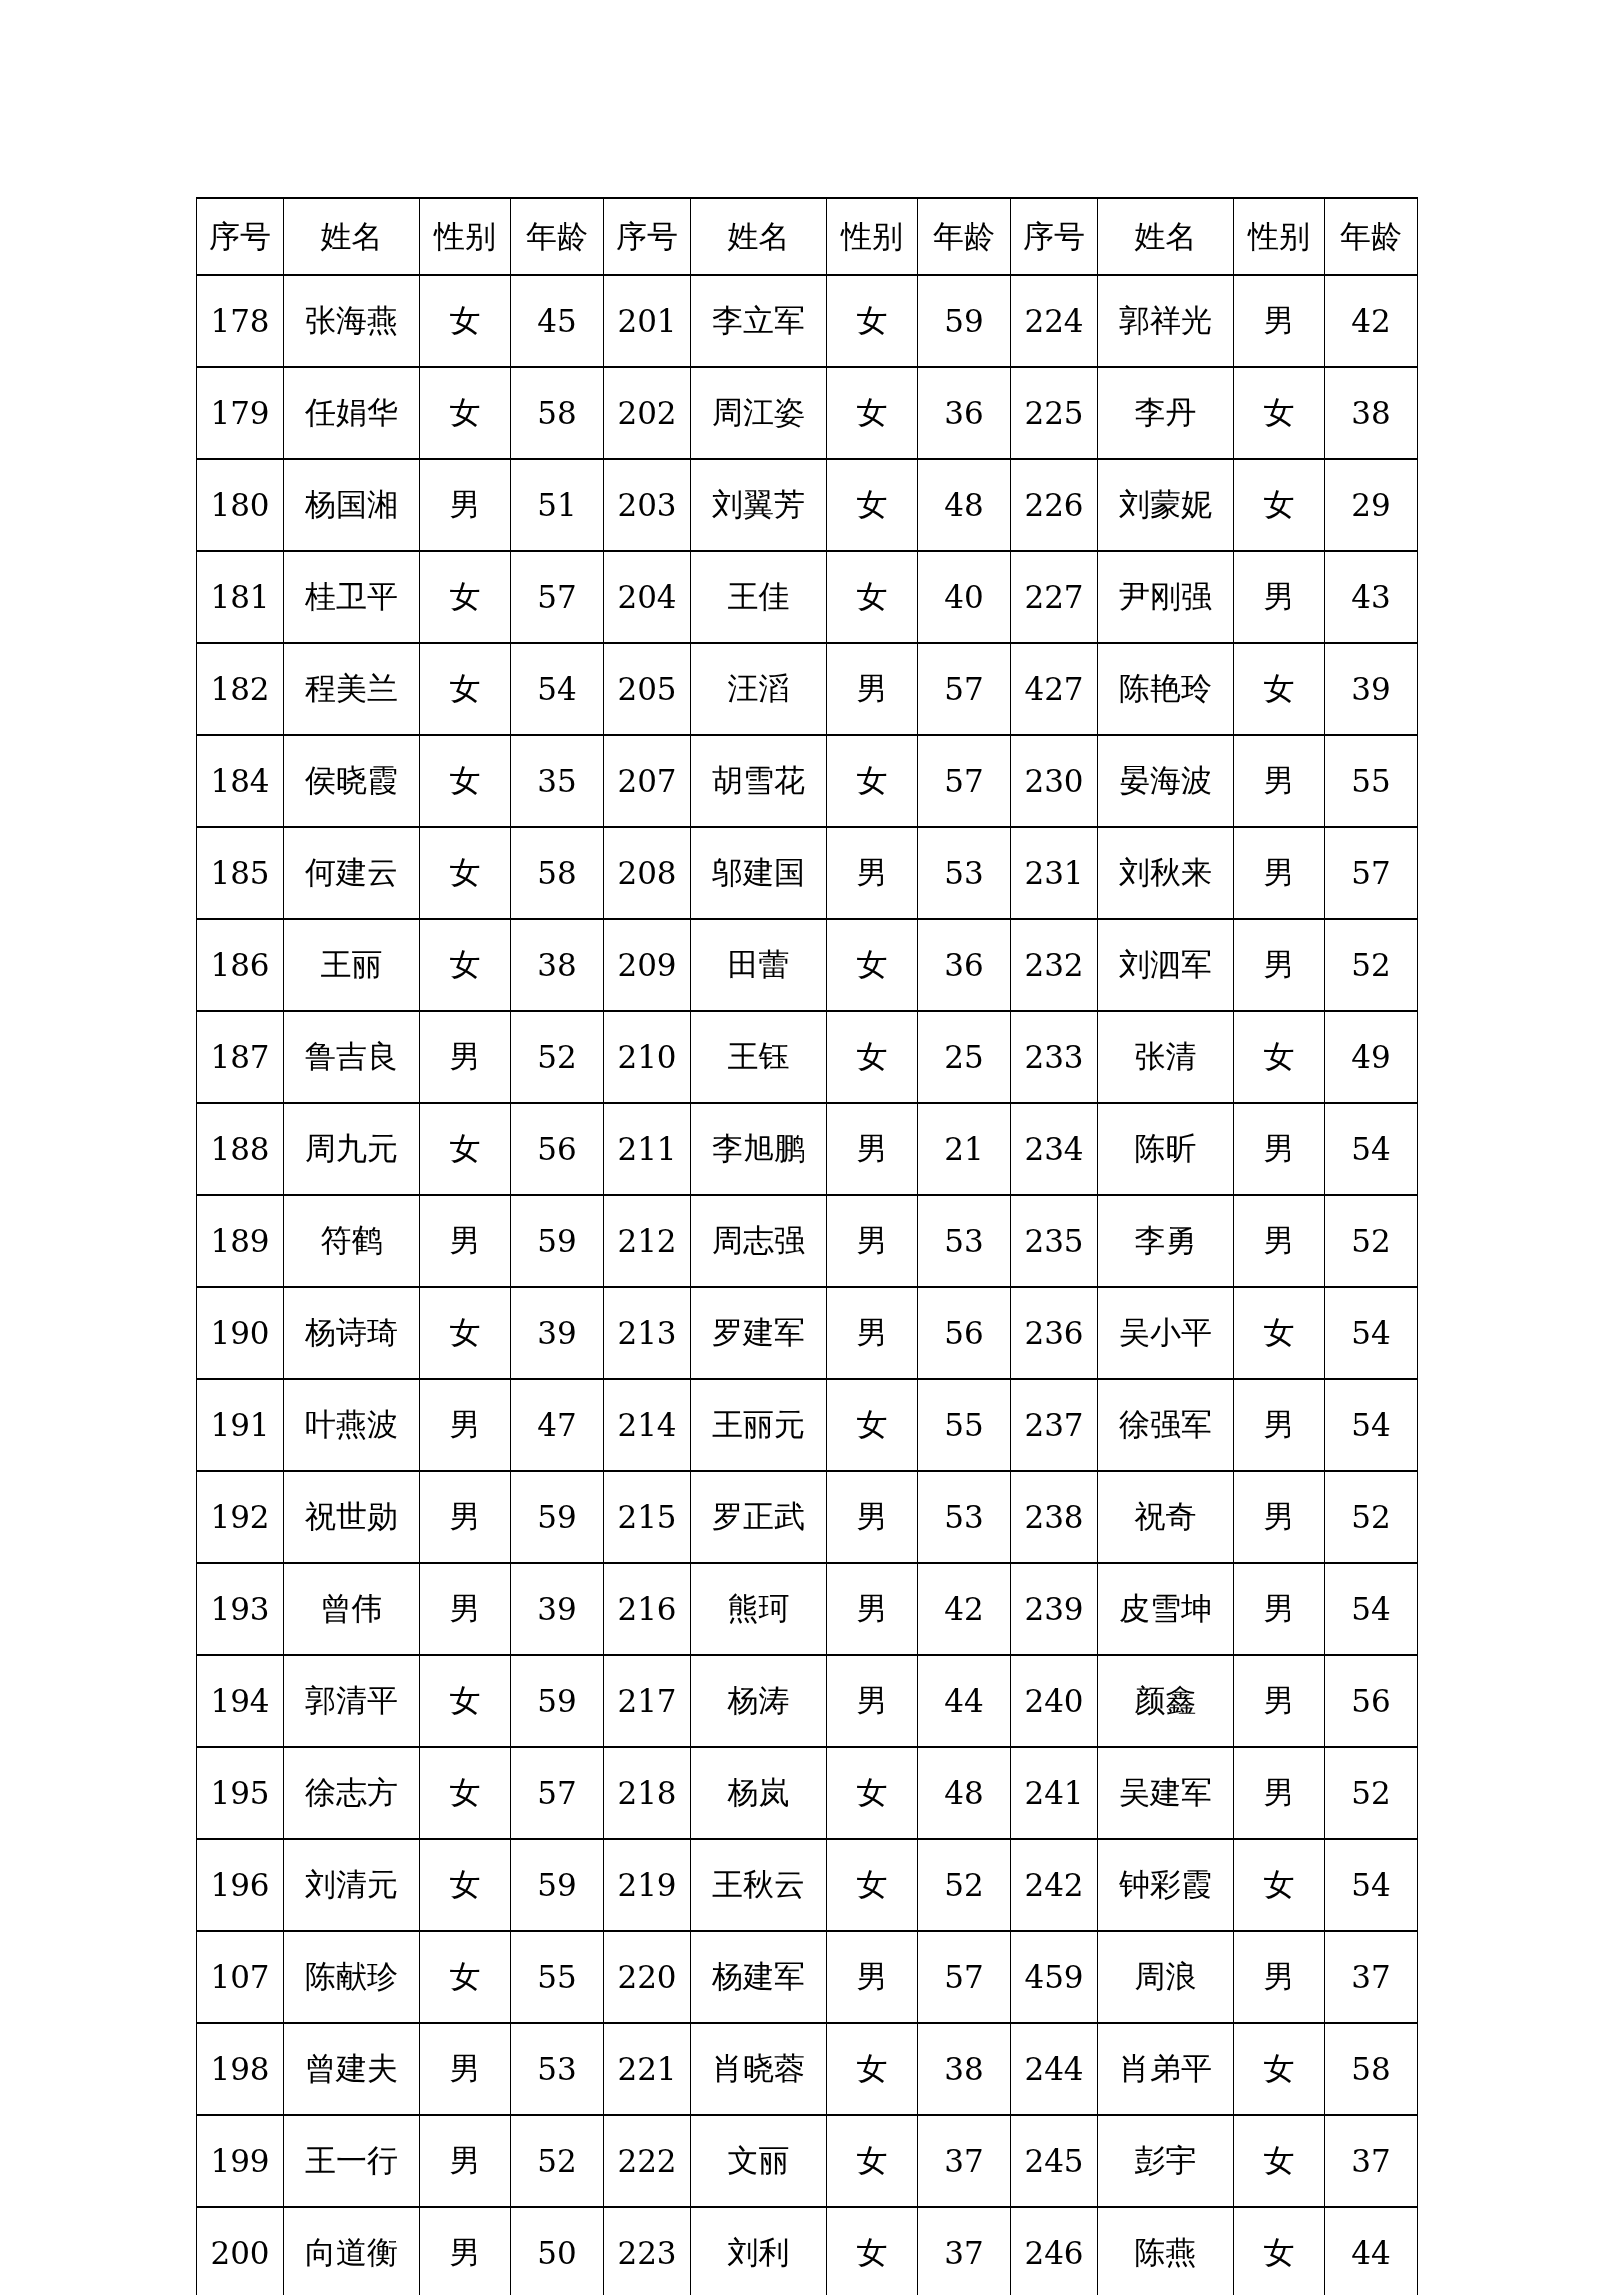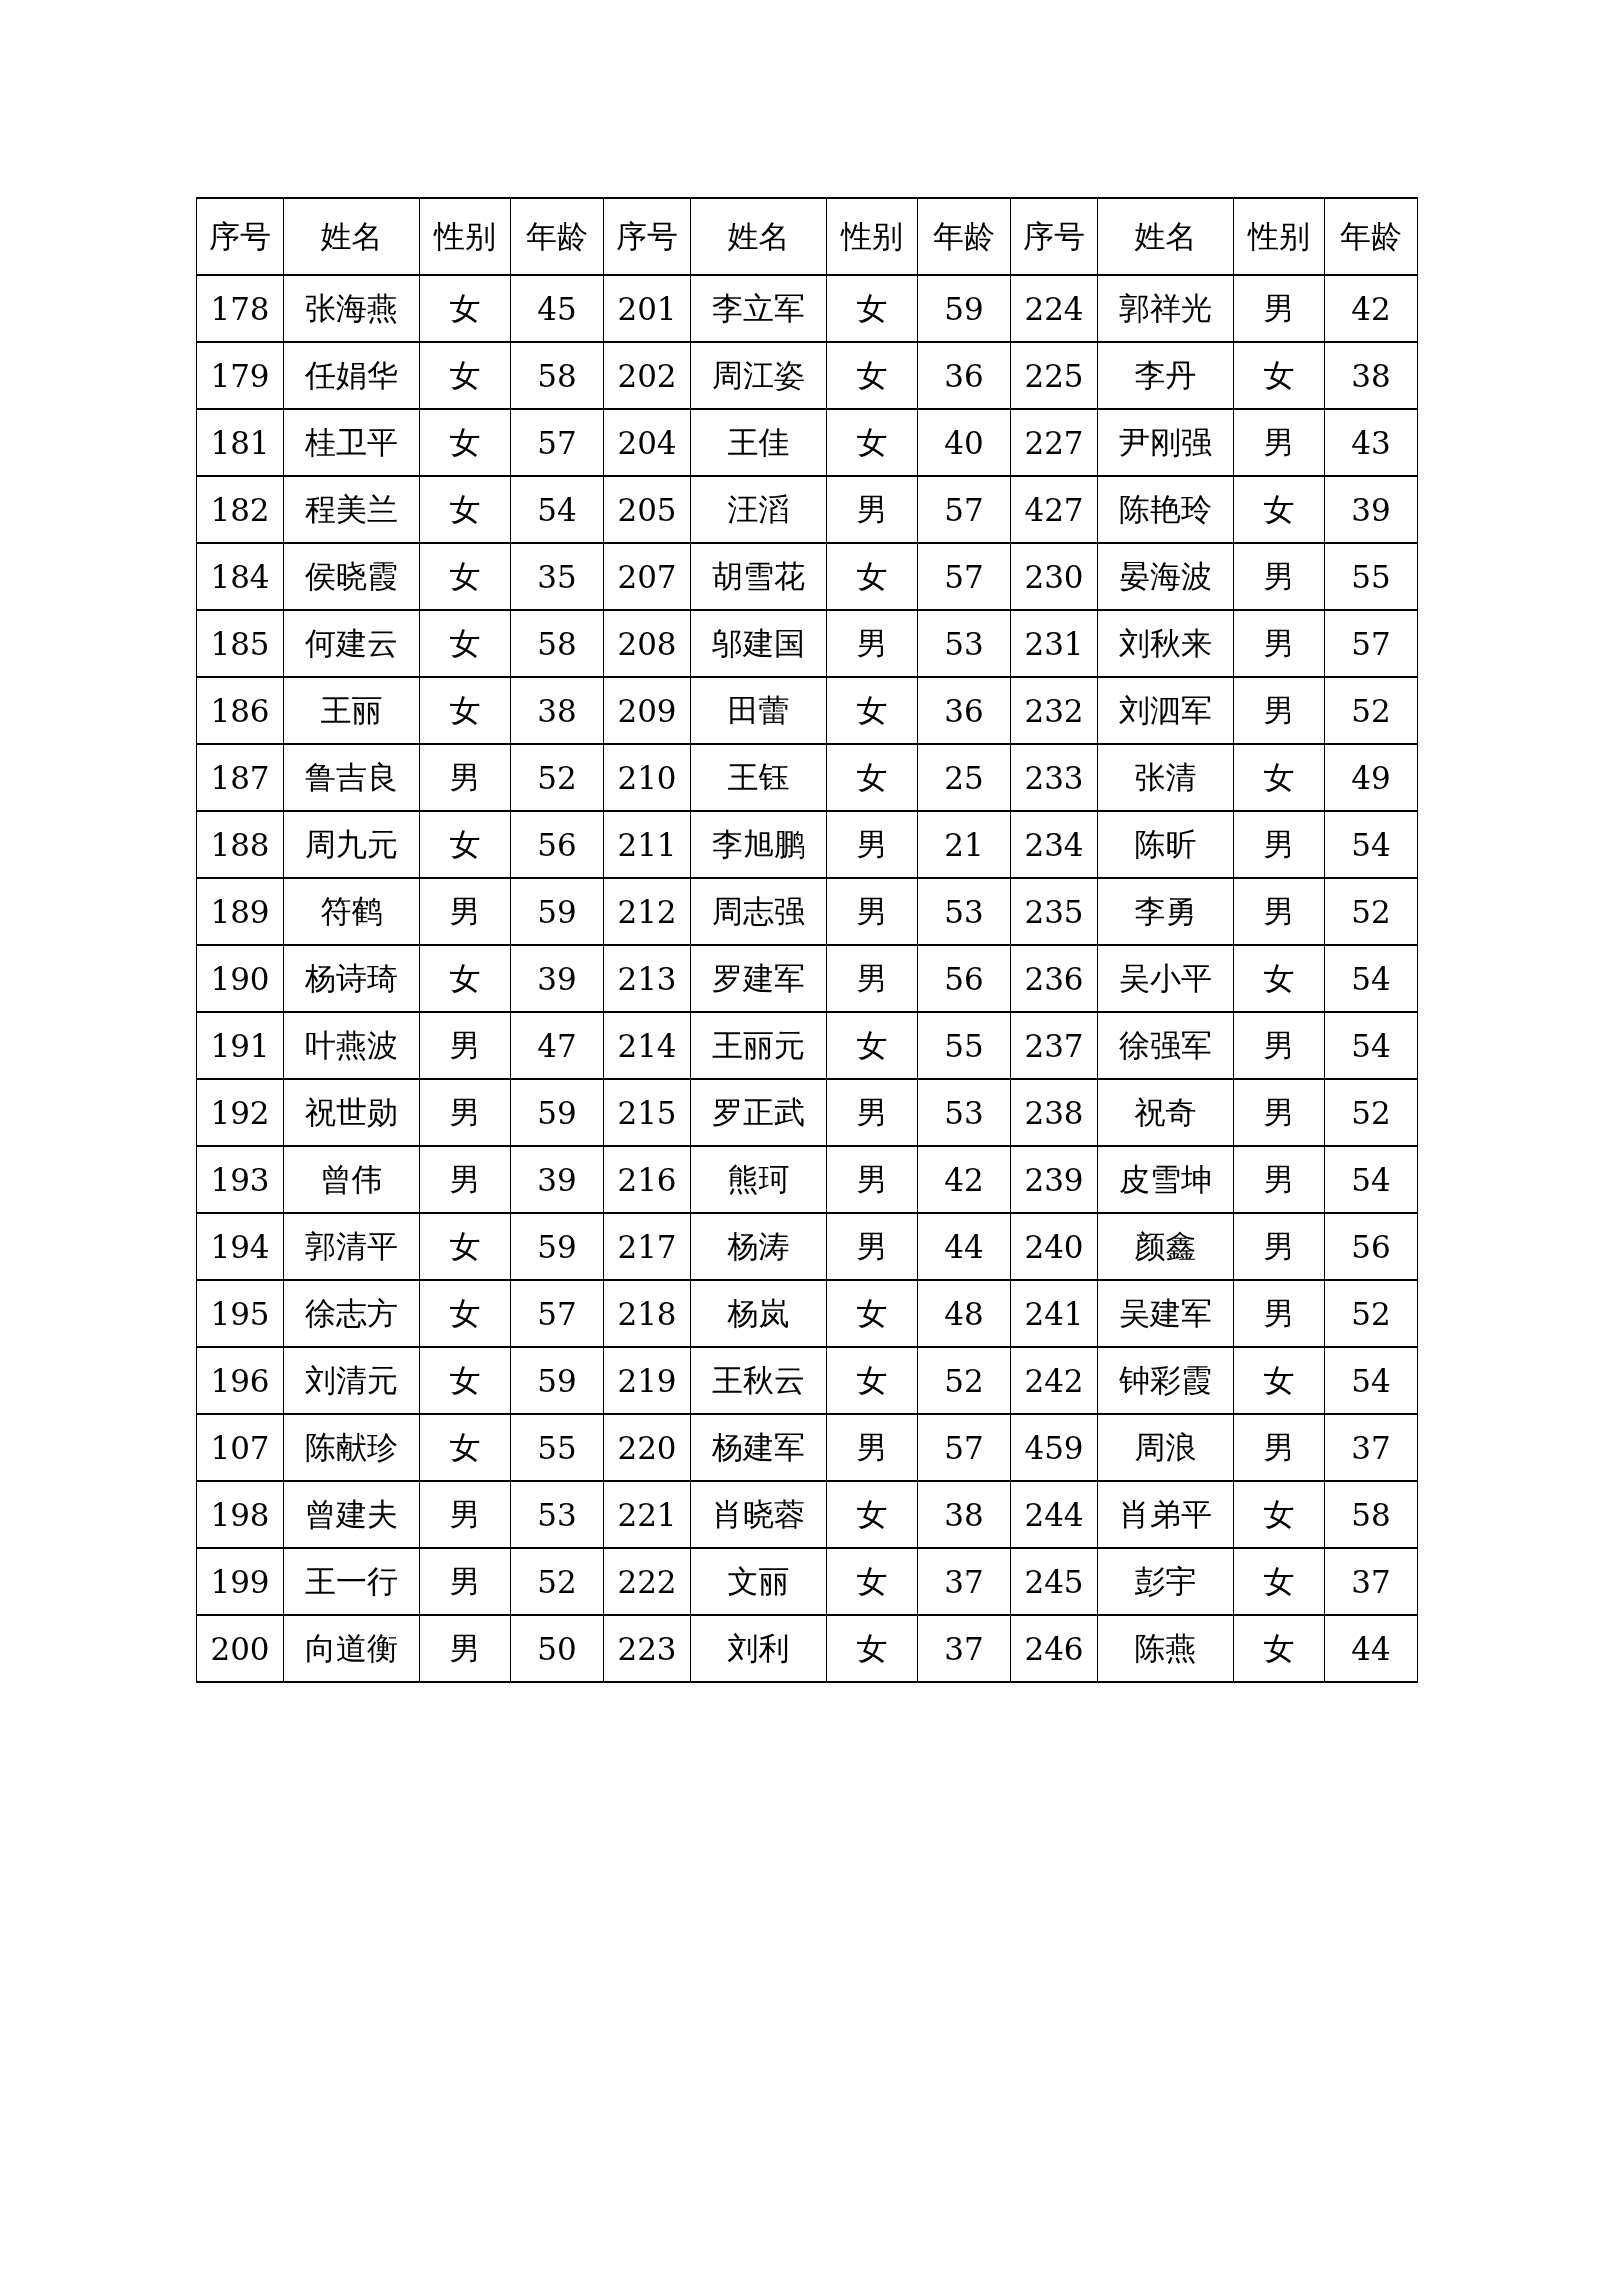--- a/index.html
+++ b/index.html
@@ -32,21 +32,21 @@
     border-top: 2px solid #000000;
     border-bottom: 2px solid #000000;
     text-align: center;
     vertical-align: middle;
     font-weight: normal;
     padding: 0;
     overflow: hidden;
     white-space: nowrap;
   }
   table.roster tr {
-    height: 67px;
+    height: 92px;
   }
   table.roster tr[data-name="header-row"] {
     height: 77px;
   }
   col.c-seq  { width: 87px; }
   col.c-name { width: 136px; }
   col.c-sex  { width: 91px; }
   col.c-age  { width: 93px; }
 </style>
 </head>
@@ -105,20 +105,34 @@
           <td data-name="table-cell">202</td>
           <td data-name="table-cell">周江姿</td>
           <td data-name="table-cell">女</td>
           <td data-name="table-cell">36</td>
           <td data-name="table-cell">225</td>
           <td data-name="table-cell">李丹</td>
           <td data-name="table-cell">女</td>
           <td data-name="table-cell">38</td>
         </tr>
         <tr data-name="table-row">
+          <td data-name="table-cell">180</td>
+          <td data-name="table-cell">杨国湘</td>
+          <td data-name="table-cell">男</td>
+          <td data-name="table-cell">51</td>
+          <td data-name="table-cell">203</td>
+          <td data-name="table-cell">刘翼芳</td>
+          <td data-name="table-cell">女</td>
+          <td data-name="table-cell">48</td>
+          <td data-name="table-cell">226</td>
+          <td data-name="table-cell">刘蒙妮</td>
+          <td data-name="table-cell">女</td>
+          <td data-name="table-cell">29</td>
+        </tr>
+        <tr data-name="table-row">
           <td data-name="table-cell">181</td>
           <td data-name="table-cell">桂卫平</td>
           <td data-name="table-cell">女</td>
           <td data-name="table-cell">57</td>
           <td data-name="table-cell">204</td>
           <td data-name="table-cell">王佳</td>
           <td data-name="table-cell">女</td>
           <td data-name="table-cell">40</td>
           <td data-name="table-cell">227</td>
           <td data-name="table-cell">尹刚强</td>

